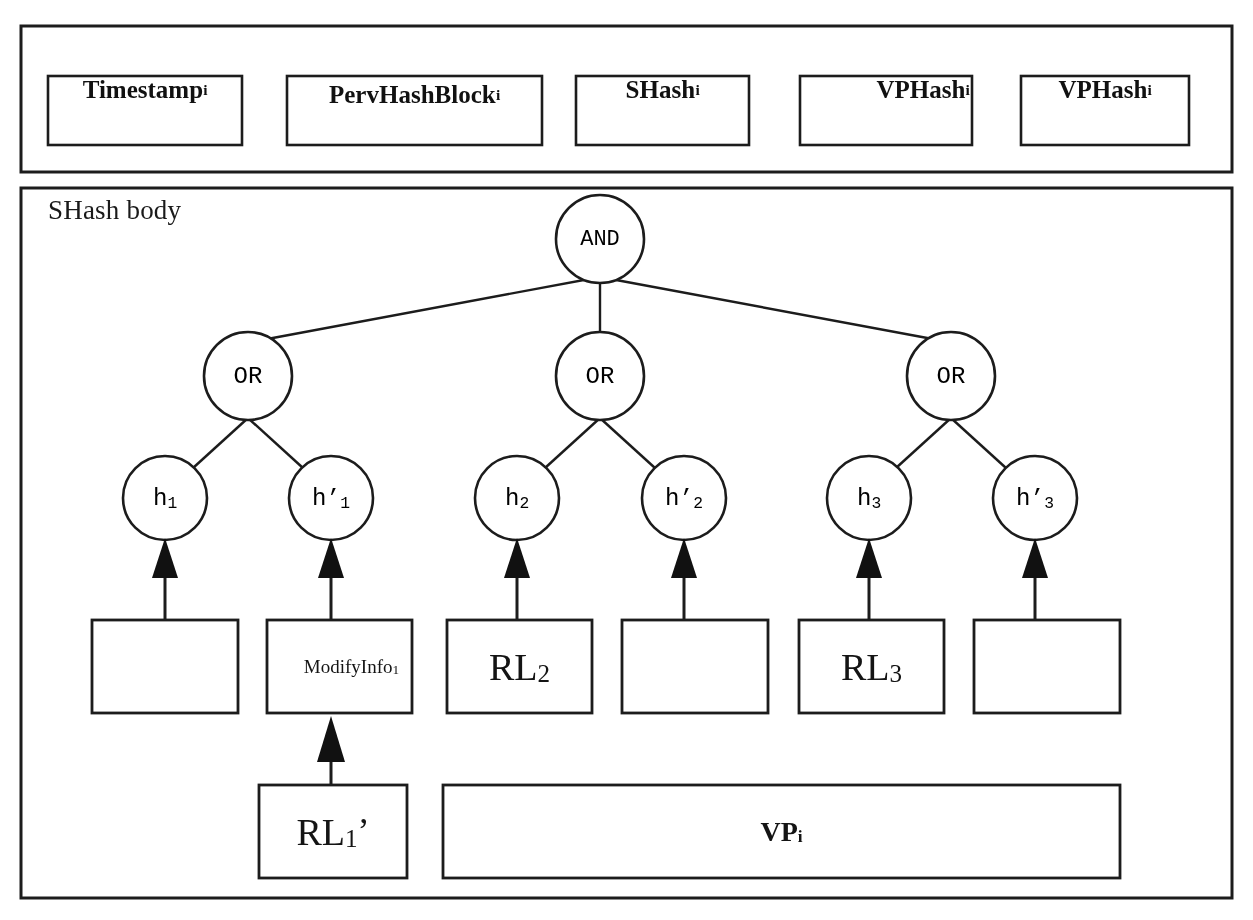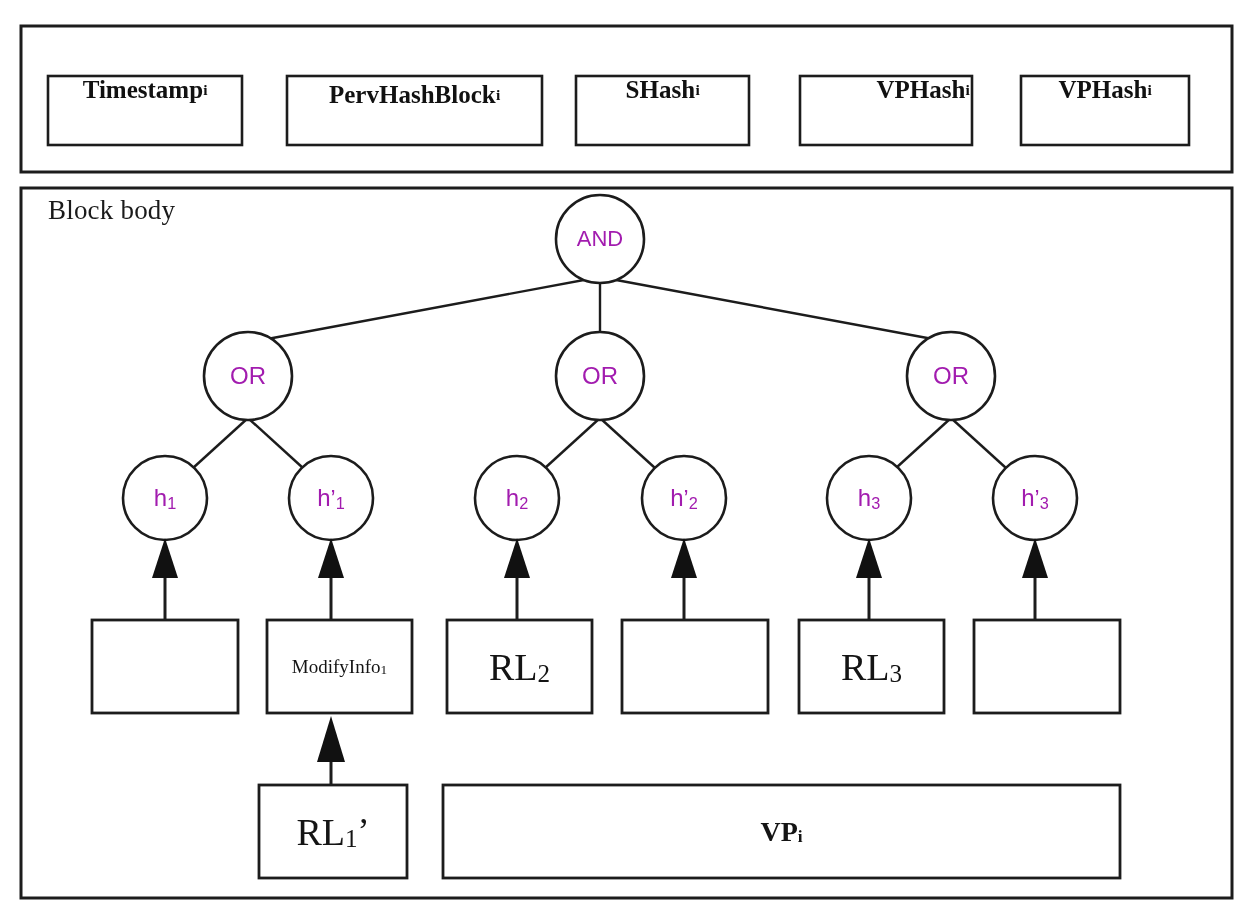--- a/index.html
+++ b/index.html
@@ -51,23 +51,23 @@
     vertical-align: baseline;
     position: relative;
     top: 0.30em;
     left: 0.02em;
   }
   .node-label {
     position: absolute;
     display: flex;
     align-items: center;
     justify-content: center;
-    font-family: Liberation Sans, sans-serif;
+    font-family: Liberation Mono, monospace;
     font-size: 24px;
-    color: #a21caf;
+    color: #000000;
     white-space: nowrap;
     pointer-events: none;
   }
   .node-label.small {
     font-size: 22px;
   }
   .node-label sub {
     font-size: 0.68em;
     vertical-align: baseline;
     position: relative;
@@ -86,20 +86,21 @@
     pointer-events: none;
   }
   .box-label sub {
     font-size: 0.66em;
     vertical-align: baseline;
     position: relative;
     top: 0.30em;
   }
   .box-label.tiny {
     font-size: 19px;
+    padding-left: 12px;
   }
   .box-label.tiny sub {
     font-size: 0.70em;
     top: 0.28em;
   }
   .box-label.bold {
     font-weight: bold;
     font-size: 28px;
   }
   .box-label.bold sub {
@@ -183,21 +184,21 @@
     <rect x="974" y="620" width="146" height="93" fill="#ffffff" stroke="#1c1c1c" stroke-width="2.8"></rect>
 
     <line x1="331" y1="785" x2="331" y2="760" stroke="#1c1c1c" stroke-width="3"></line>
     <polygon points="331,716 317,762 345,762" fill="#111111"></polygon>
 
     <rect x="259" y="785" width="148" height="93" fill="#ffffff" stroke="#1c1c1c" stroke-width="2.8"></rect>
     <rect x="443" y="785" width="677" height="93" fill="#ffffff" stroke="#1c1c1c" stroke-width="2.8"></rect>
   </svg>
 
 
-  <div class="panel-title" style="left:48px; top:195px;">Block body</div>
+  <div class="panel-title" style="left:48px; top:195px;">SHash body</div>
 
   <div class="hdr-label" style="left:48px; top:76px; width:194px; height:69px;">
     <span>Timestamp</span>
       <sub>i</sub>
   </div>
 
   <div class="hdr-label" style="left:287px; top:81px; width:255px; height:69px;border-radius:20px;">
     <span>PervHashBlock</span>
       <sub>i</sub>
   </div>

